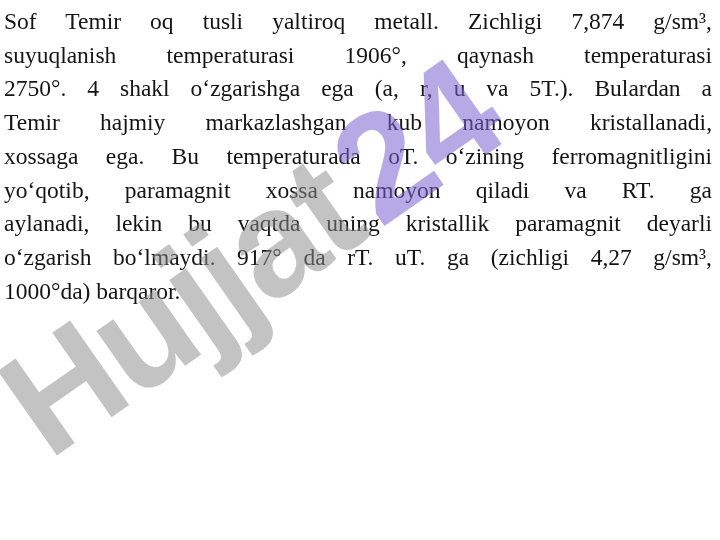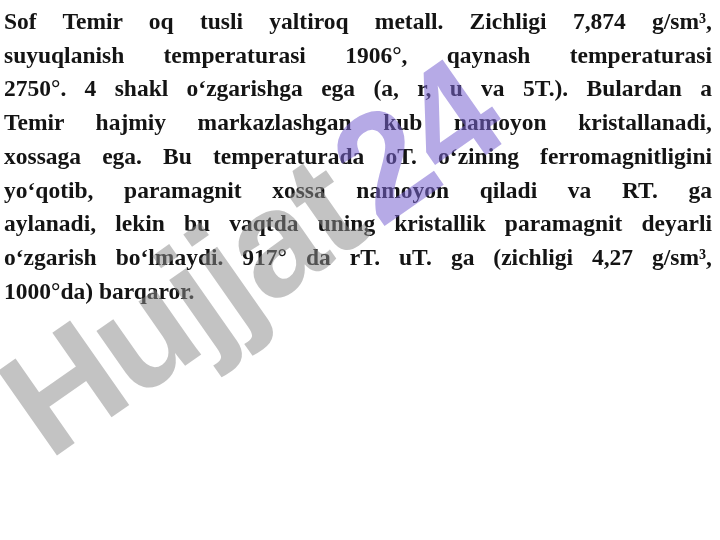--- a/index.html
+++ b/index.html
@@ -17,21 +17,20 @@
   }
   .text-block {
     position: absolute;
     left: 4px;
     right: 8px;
     top: 5px;
     color: #141414;
     font-size: 23.5px;
     line-height: 33.7px;
     z-index: 1;
-    font-weight: bold;
   }
   .line {
     text-align: justify;
     text-align-last: justify;
     white-space: normal;
   }
   .line.last {
     text-align-last: left;
   }
   .watermark {

